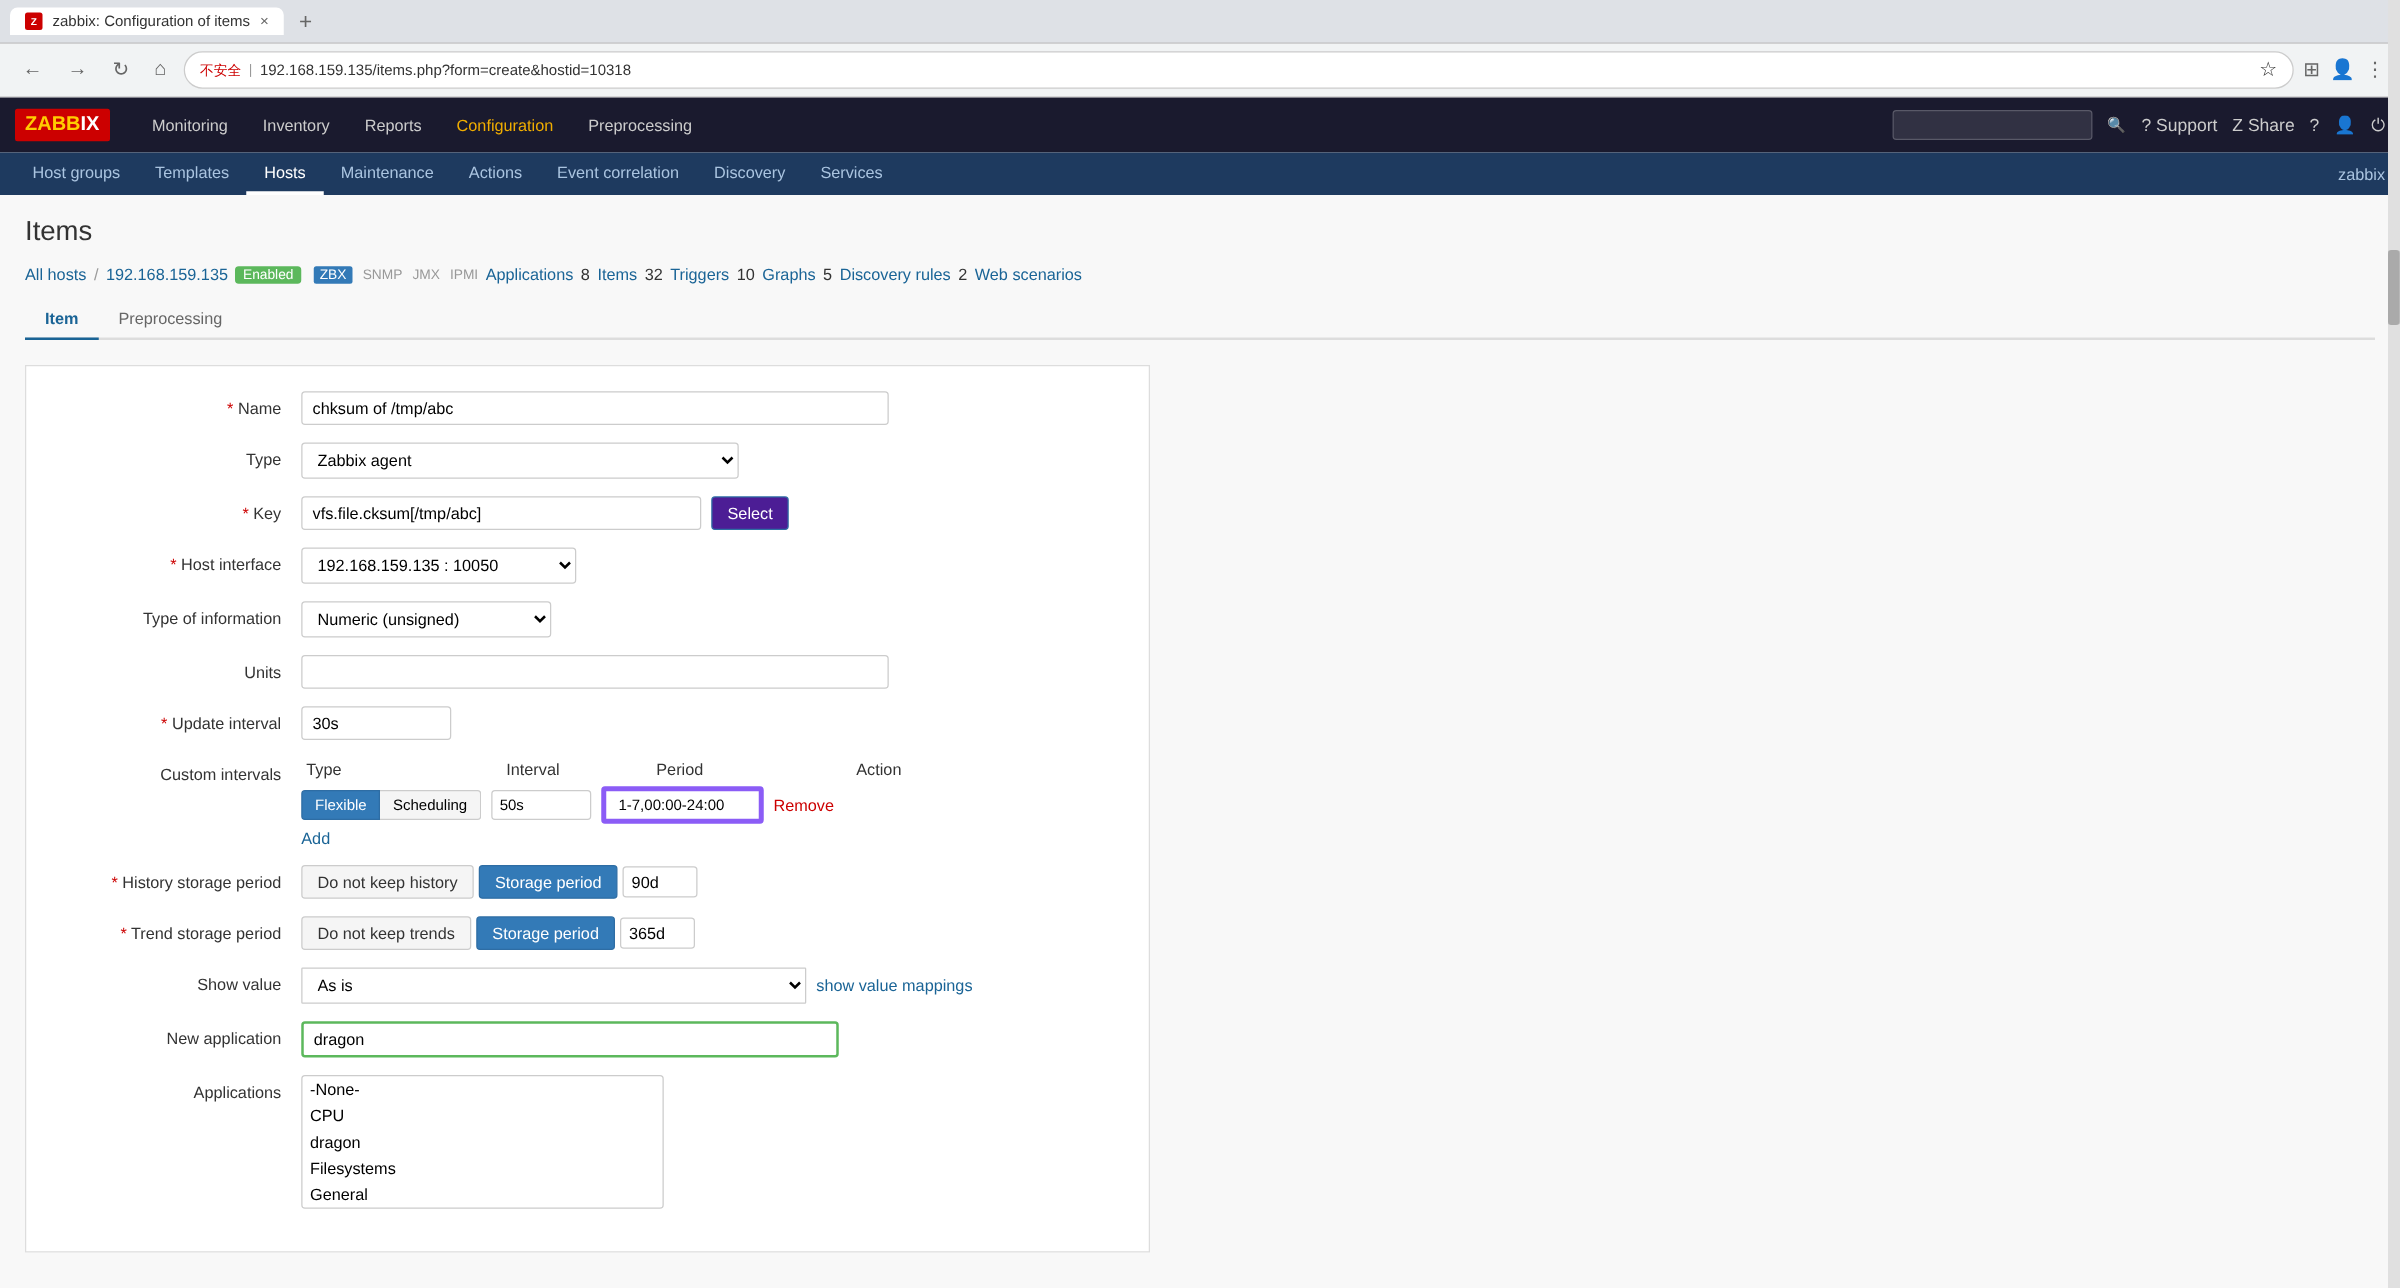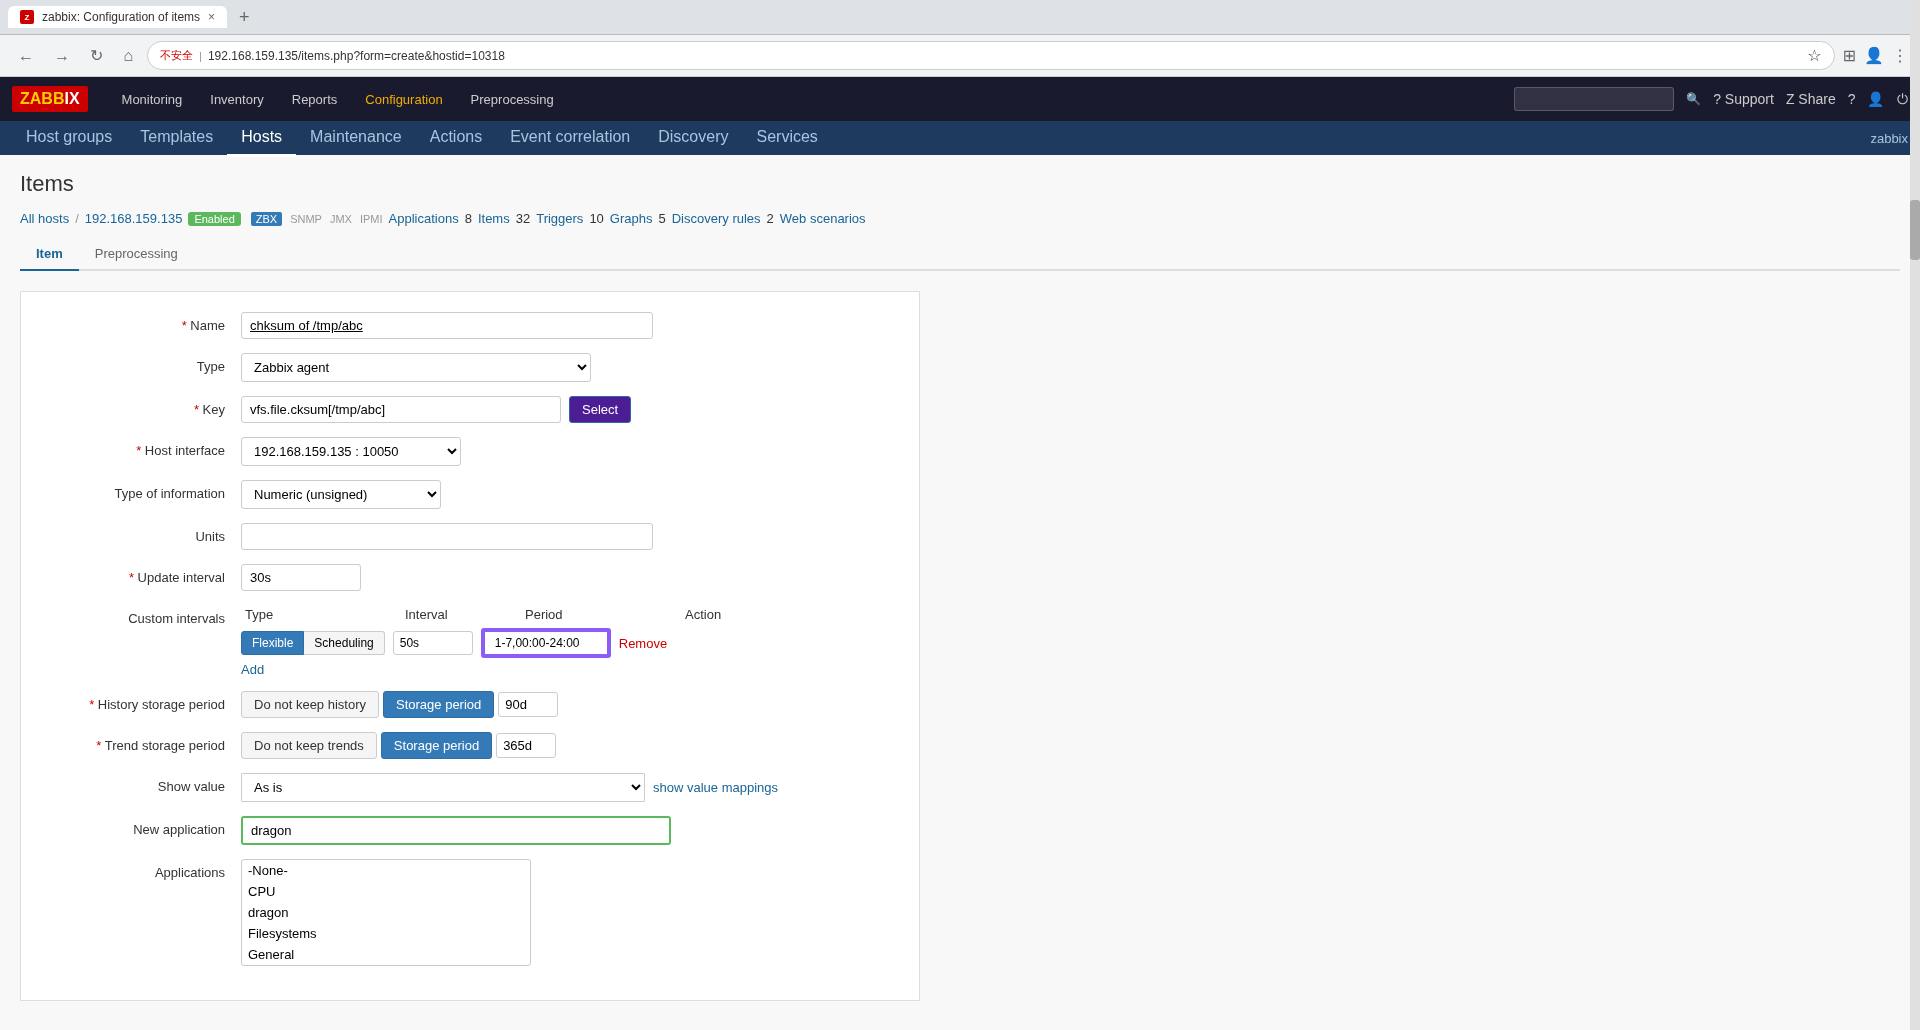--- a/index.html
+++ b/index.html
@@ -29,21 +29,21 @@
     .top-nav-links { display: flex; gap: 0; }
     .top-nav-link { color: #ccc; padding: 12px 14px; cursor: pointer; font-size: 13px; text-decoration: none; }
     .top-nav-link:hover, .top-nav-link.active { color: white; }
     .top-nav-link.active { color: #f0ad00; }
     .top-nav-right { margin-left: auto; display: flex; align-items: center; gap: 12px; color: #ccc; font-size: 12px; }
     .search-box { background: rgba(255,255,255,0.1); border: 1px solid rgba(255,255,255,0.2); border-radius: 3px; padding: 4px 8px; color: white; font-size: 12px; width: 160px; }
     .top-nav-icon { cursor: pointer; font-size: 14px; }
 
     
     .sub-nav { background: #1e3a5f; display: flex; align-items: center; padding: 0 12px; height: 34px; }
-    .sub-nav-link { color: #aac4e0; padding: 8px 14px; cursor: pointer; font-size: 16px; text-decoration: none; border-bottom: 3px solid transparent; }
+    .sub-nav-link { color: #aac4e0; padding: 8px 14px; cursor: pointer; font-size: 13px; text-decoration: none; border-bottom: 3px solid transparent; }
     .sub-nav-link.active { color: white; border-bottom: 3px solid white; }
     .sub-nav-right { margin-left: auto; color: #aac4e0; font-size: 13px; }
 
     
     .page-content { padding: 16px 20px; background: #f8f8f8; min-height: 880px; }
     .page-title { font-size: 22px; color: #333; margin-bottom: 14px; font-weight: normal; }
 
     
     .breadcrumb { display: flex; align-items: center; gap: 6px; font-size: 13px; margin-bottom: 12px; flex-wrap: wrap; }
     .breadcrumb-link { color: #1a6496; text-decoration: none; cursor: pointer; }
@@ -59,21 +59,21 @@
     .inner-tab { padding: 8px 16px; cursor: pointer; font-size: 13px; color: #666; border-bottom: 2px solid transparent; margin-bottom: -2px; }
     .inner-tab.active { color: #1a6496; border-bottom: 2px solid #1a6496; font-weight: bold; }
 
     
     .form-container { background: white; border: 1px solid #ddd; padding: 20px; max-width: 900px; }
     .form-row { display: flex; align-items: flex-start; margin-bottom: 14px; }
     .form-label { width: 200px; text-align: right; padding-right: 16px; padding-top: 6px; font-size: 13px; color: #333; flex-shrink: 0; }
     .form-label.required::before { content: '* '; color: #cc0000; }
     .form-control { flex: 1; }
     .form-input { width: 350px; padding: 5px 8px; border: 1px solid #ccc; border-radius: 3px; font-size: 13px; }
-    .form-input-wide { width: 412px; text-decoration: underline; }
+    .form-input-wide { width: 470px; }
     .form-input-medium { width: 320px; }
     .form-select { padding: 5px 8px; border: 1px solid #ccc; border-radius: 3px; font-size: 13px; background: white; cursor: pointer; }
     .form-select-wide { width: 350px; }
     .btn { padding: 5px 12px; border: 1px solid #ccc; border-radius: 3px; font-size: 13px; cursor: pointer; background: #f5f5f5; color: #333; }
     .btn-primary { background: #4c1d95; color: white; border-color: #2e6da4; }
     .btn-active { background: #337ab7; color: #ffffff; border-color: #2e6da4; }
     .key-row { display: flex; gap: 8px; align-items: flex-end; }
     .intervals-header { display: flex; gap: 0; margin-bottom: 4px; }
     .interval-col-type { width: 160px; }
     .interval-col-interval { width: 120px; }

